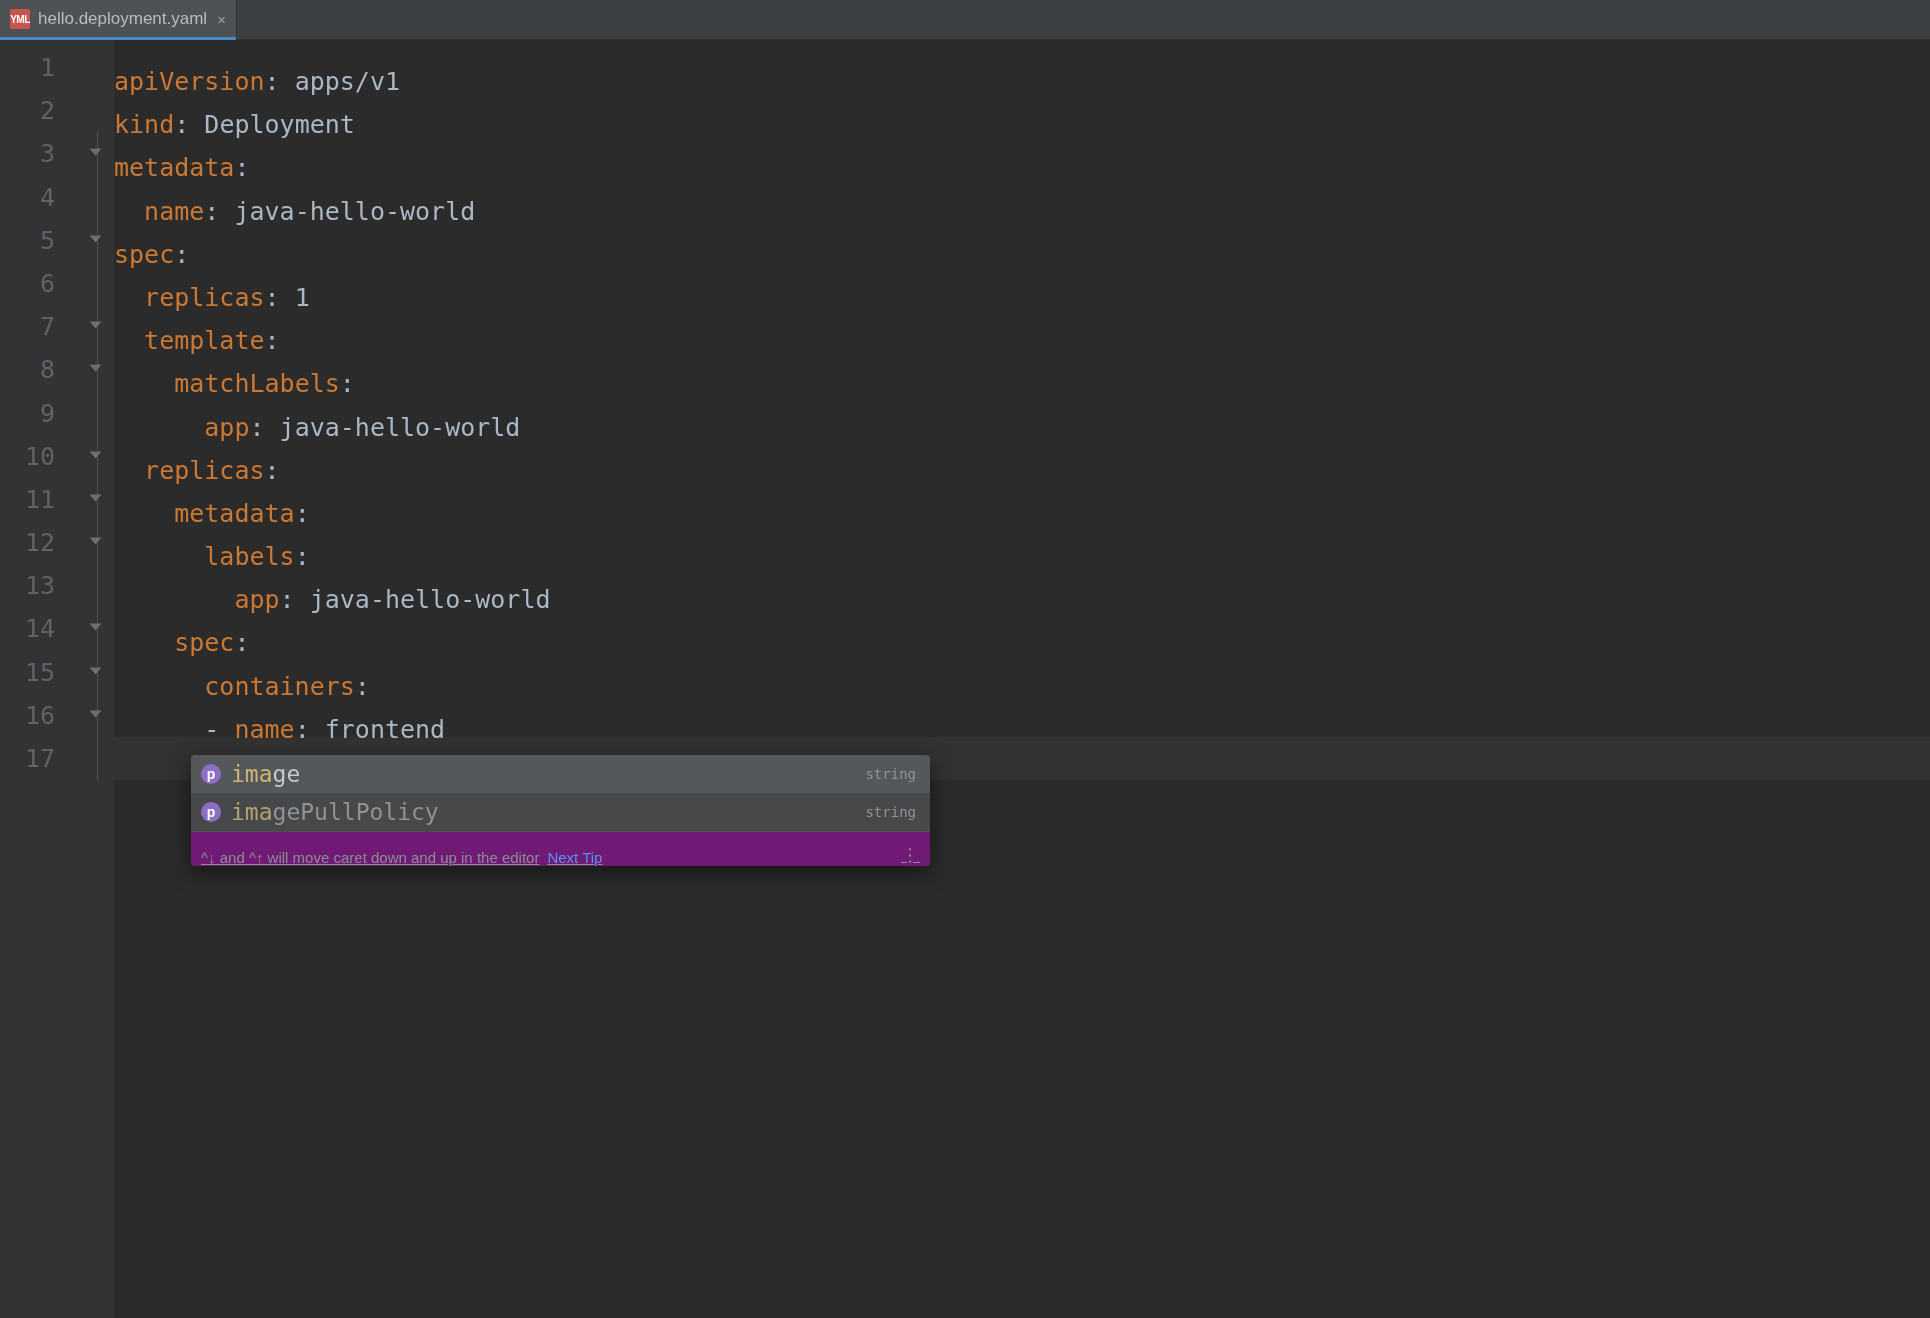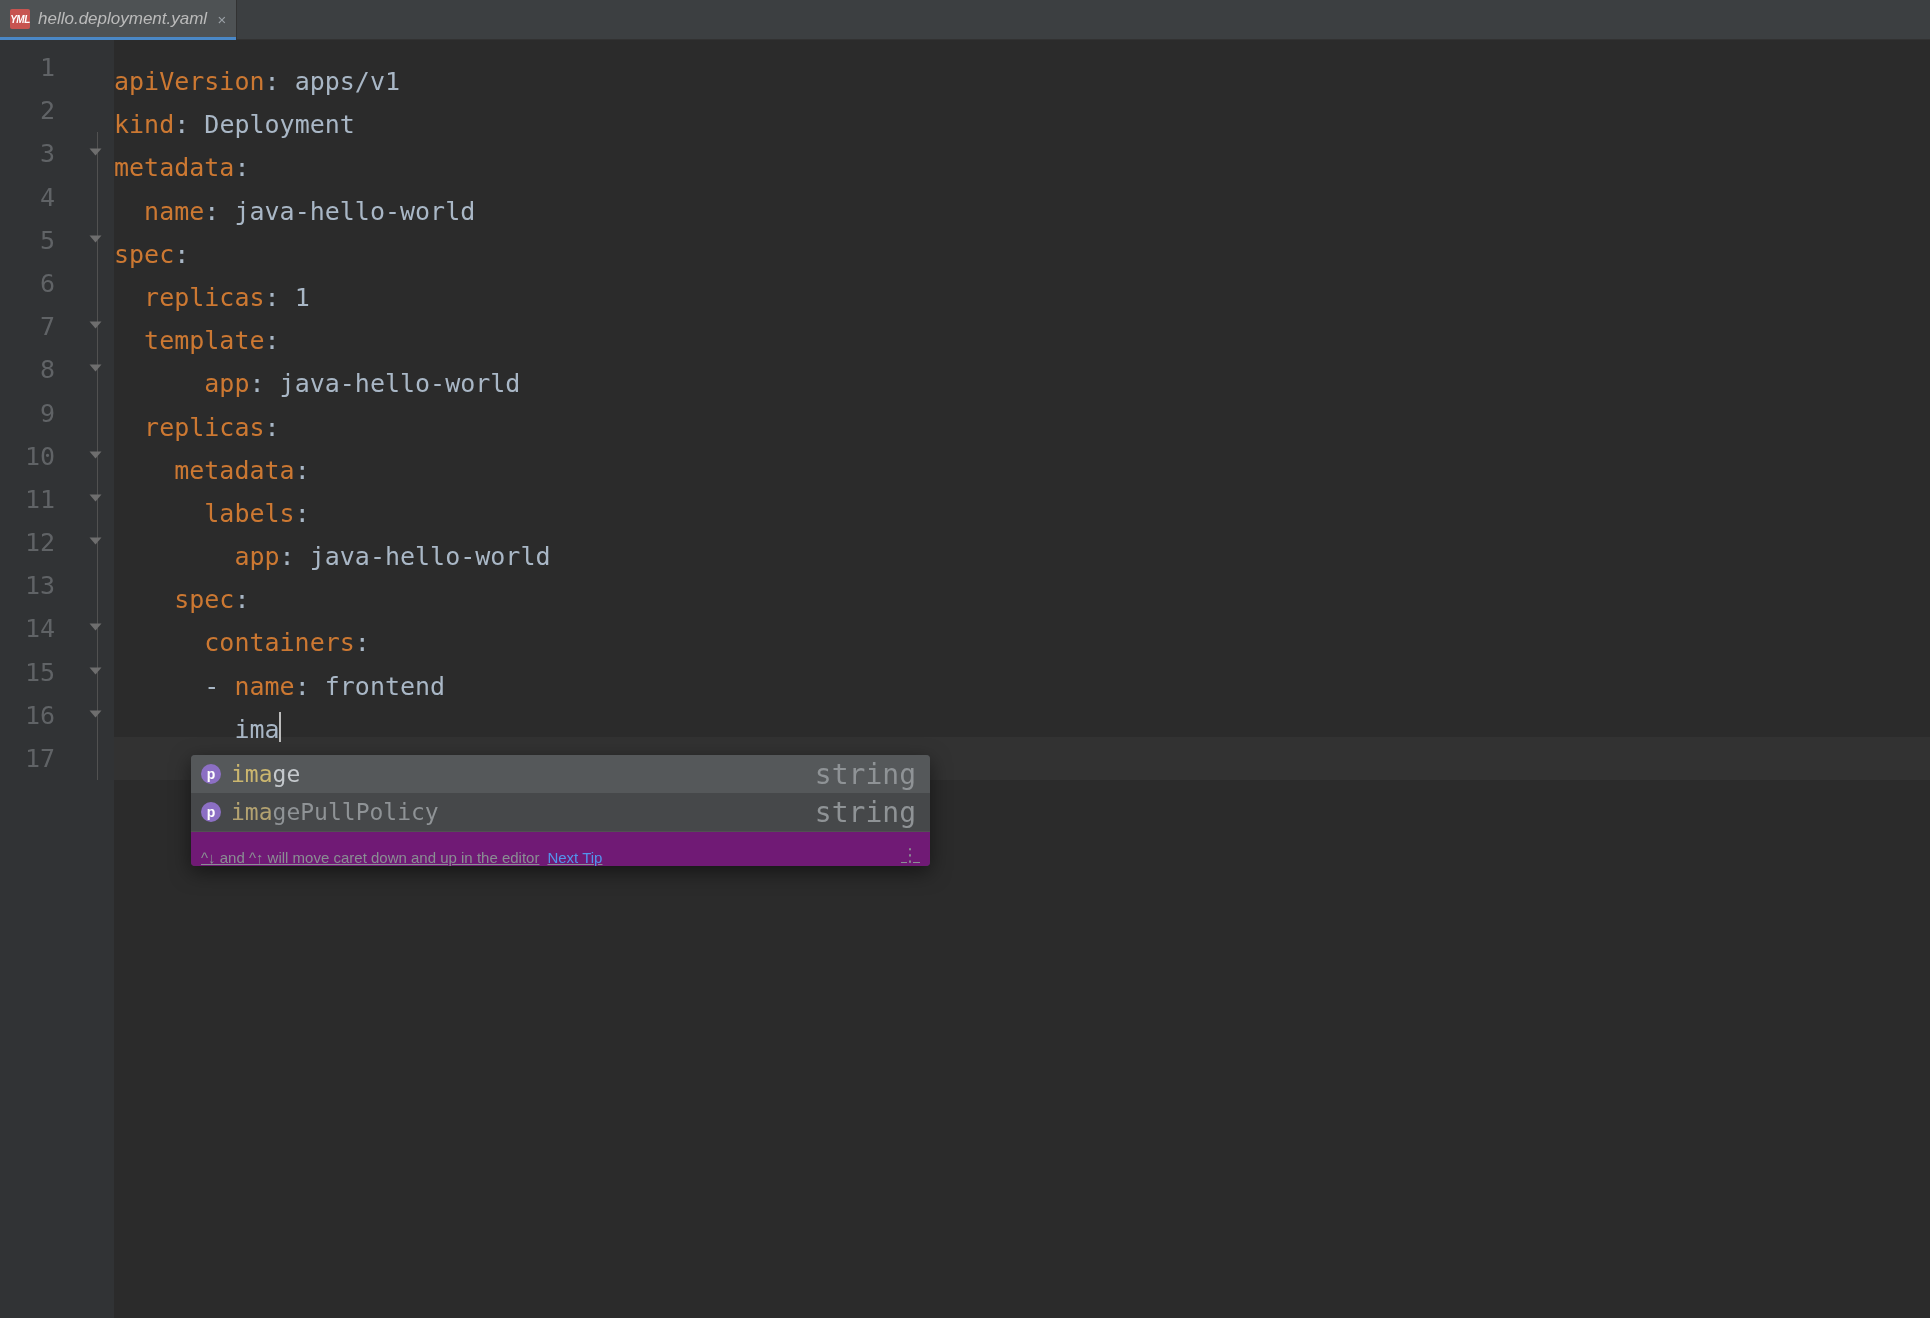--- a/index.html
+++ b/index.html
@@ -27,21 +27,20 @@
     align-items: center;
     height: 40px;
     padding: 0 10px 0 10px;
     background: #4e5254;
     border-right: 1px solid #323232;
     font-family: -apple-system, "Helvetica Neue", Arial, sans-serif;
     font-size: 17px;
     color: #bbbbbb;
     position: relative;
     box-sizing: border-box;
-    font-style: italic;
   }
   .tab .underline {
     position: absolute;
     left: 0;
     right: 0;
     bottom: -1px;
     height: 3px;
     background: #4a88c7;
   }
   .tab-icon {
@@ -196,21 +195,21 @@
     background:#8c6fc4;
     color:#fff;
     font-family:Arial,sans-serif;
     font-size:14px;font-weight:bold;
     display:inline-flex;align-items:center;justify-content:center;
     margin-right:10px;
   }
   .ac-row .label { flex:1; color:#8f9396; }
   .ac-row .label .match { color:#b3a271; }
   .ac-row.selected .label { color:#a9b7c6; }
-  .ac-row .type { color:#8f9396; font-size:28px; }
+  .ac-row .type { color:#8f9396; font-size:14px; }
 
   .ac-hint {
     height:34px;
     display:flex;
     align-items:flex-end;
     padding: 0 10px 0 10px;
     font-family: -apple-system,"Helvetica Neue",Arial,sans-serif;
     font-size:15px;
     color:#8a8f93;
     background:#701a75;
@@ -329,20 +328,21 @@
 
     <div class="current-line-hl" style="top:calc(6px + 43.2px*16);"></div>
 
     <div class="codeline"><span class="k">apiVersion</span><span class="c">: </span><span class="v">apps/v1</span></div>
     <div class="codeline"><span class="k">kind</span><span class="c">: </span><span class="v">Deployment</span></div>
     <div class="codeline"><span class="k">metadata</span><span class="c">:</span></div>
     <div class="codeline"><span>  </span><span class="k">name</span><span class="c">: </span><span class="v">java-hello-world</span></div>
     <div class="codeline"><span class="k">spec</span><span class="c">:</span></div>
     <div class="codeline"><span>  </span><span class="k">replicas</span><span class="c">: </span><span class="v">1</span></div>
     <div class="codeline"><span>  </span><span class="k">template</span><span class="c">:</span></div>
+    <div class="codeline"><span>    </span><span class="k">matchLabels</span><span class="c">:</span></div>
     <div class="codeline"><span>      </span><span class="k">app</span><span class="c">: </span><span class="v">java-hello-world</span></div>
     <div class="codeline"><span>  </span><span class="k">replicas</span><span class="c">:</span></div>
     <div class="codeline"><span>    </span><span class="k">metadata</span><span class="c">:</span></div>
     <div class="codeline"><span>      </span><span class="k">labels</span><span class="c">:</span></div>
     <div class="codeline"><span>        </span><span class="k">app</span><span class="c">: </span><span class="v">java-hello-world</span></div>
     <div class="codeline"><span>    </span><span class="k">spec</span><span class="c">:</span></div>
     <div class="codeline"><span>      </span><span class="k">containers</span><span class="c">:</span></div>
     <div class="codeline"><span>      </span><span class="d">- </span><span class="k">name</span><span class="c">: </span><span class="v">frontend</span></div>
     <div class="codeline"><span>        </span><span class="v">ima</span><span class="caret"></span></div>
   </div>

